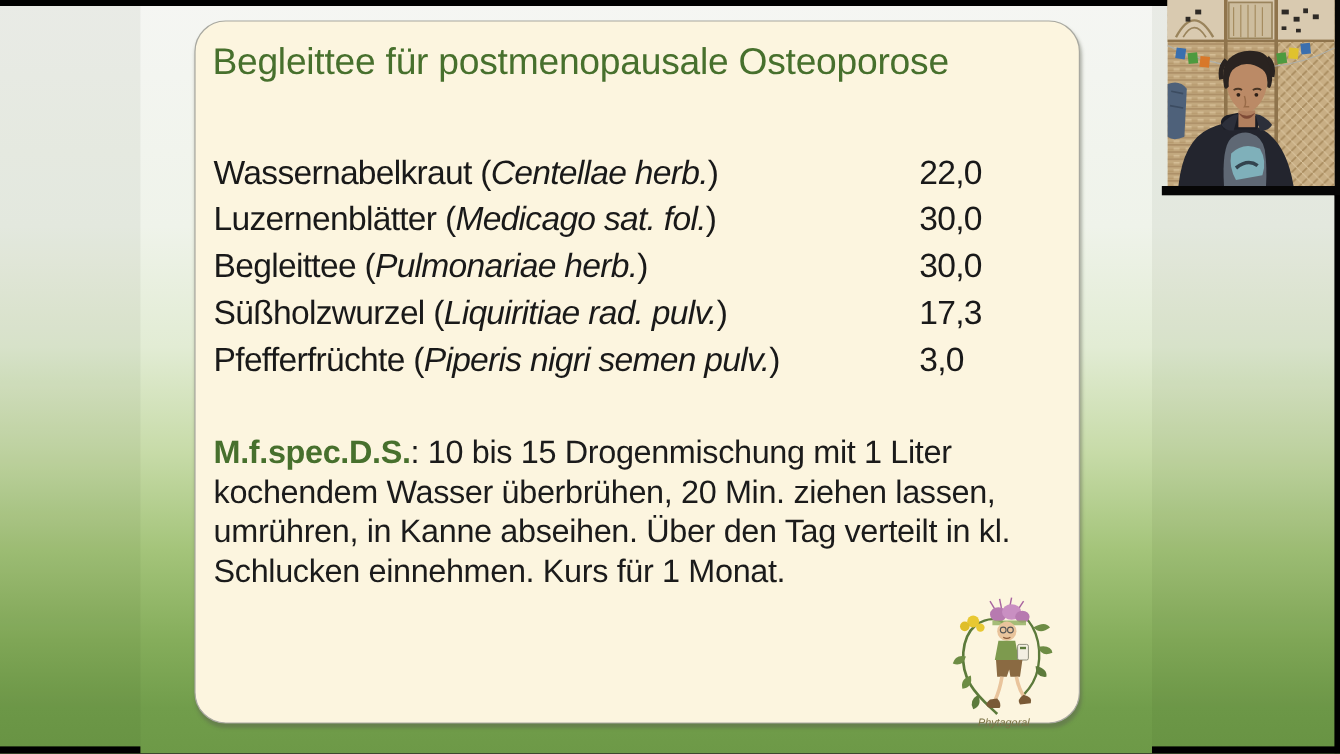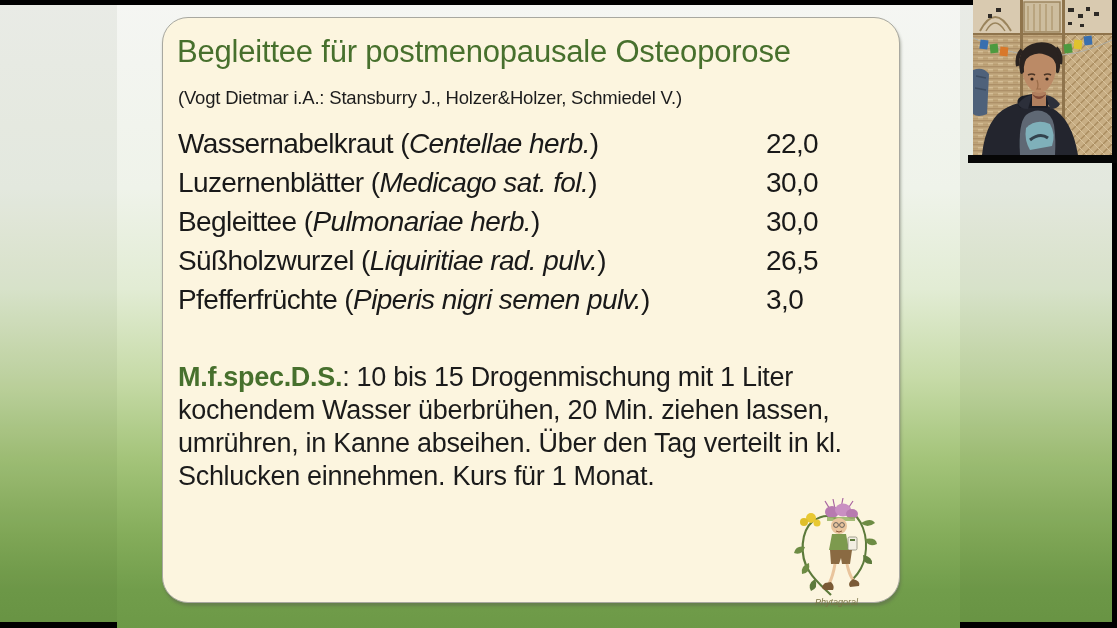--- a/index.html
+++ b/index.html
@@ -66,30 +66,29 @@
 
   <div class="side-strip left"></div>
   <div class="side-strip right"></div>
   <div class="bar top"></div>
   <div class="bar bottom-left"></div>
   <div class="bar bottom-right"></div>
   <div class="bar right-strip"></div>
 
   <div class="panel">
     <div class="title">Begleittee für postmenopausale Osteoporose</div>
-    <div class="subtitle">(Vogt Dietmar i.A.: Stansburry J., Holzer&amp;Holzer, Schmiedel V.)</div>
 
     <div class="ingredients">
     <div class="ing-row"><span class="name">Wassernabelkraut (</span><span class="latin">Centellae herb.</span><span class="close">)</span><span class="amount">22,0</span></div>
 
     <div class="ing-row"><span class="name">Luzernenblätter (</span><span class="latin">Medicago sat. fol.</span><span class="close">)</span><span class="amount">30,0</span></div>
 
     <div class="ing-row"><span class="name">Begleittee (</span><span class="latin">Pulmonariae herb.</span><span class="close">)</span><span class="amount">30,0</span></div>
 
-    <div class="ing-row"><span class="name">Süßholzwurzel (</span><span class="latin">Liquiritiae rad. pulv.</span><span class="close">)</span><span class="amount">26,5</span></div>
+    <div class="ing-row"><span class="name">Süßholzwurzel (</span><span class="latin">Liquiritiae rad. pulv.</span><span class="close">)</span><span class="amount">17,3</span></div>
 
     <div class="ing-row"><span class="name">Pfefferfrüchte (</span><span class="latin">Piperis nigri semen pulv.</span><span class="close">)</span><span class="amount">3,0</span></div>
   </div>
 
     <div class="instructions"><span class="spec-label">M.f.spec.D.S.</span><span>: </span><span>10 bis 15 Drogenmischung mit 1 Liter kochendem Wasser überbrühen, 20 Min. ziehen lassen, umrühren, in Kanne abseihen. Über den Tag verteilt in kl. Schlucken einnehmen. Kurs für 1 Monat.</span></div>
 
     <div class="logo">
       <svg width="92" height="114" viewBox="0 0 92 114">
 
         <path d="M22,24 C10,34 8,58 18,74 C24,84 34,92 40,98" fill="none" stroke="#5c7a3b" stroke-width="2.2"></path>

